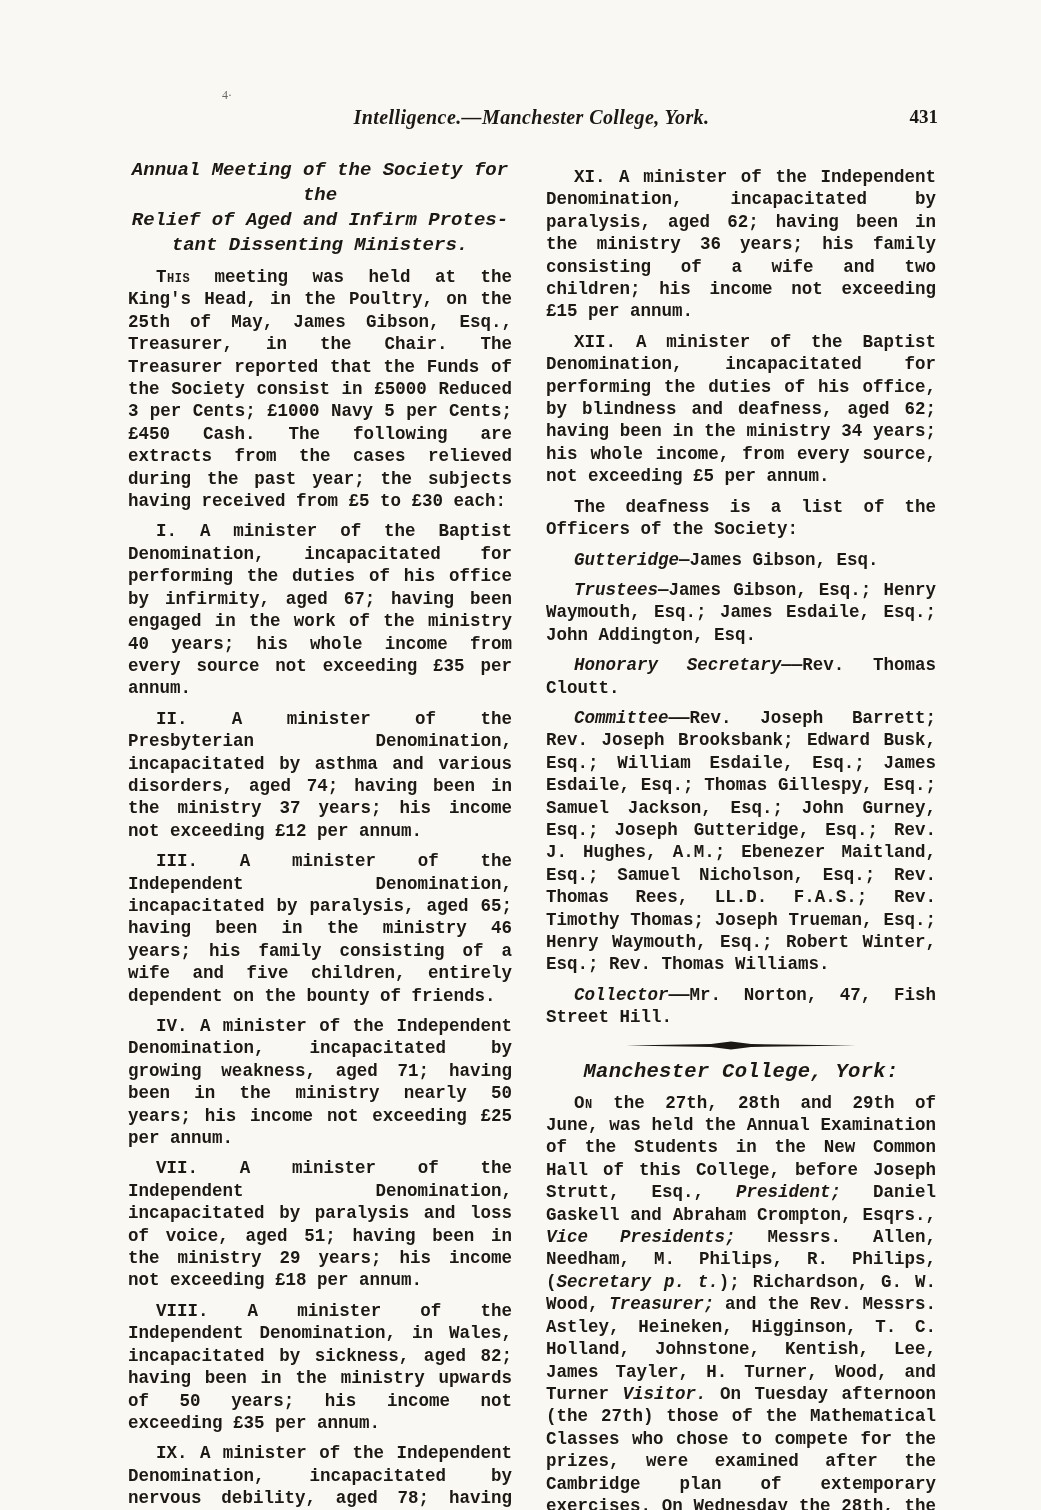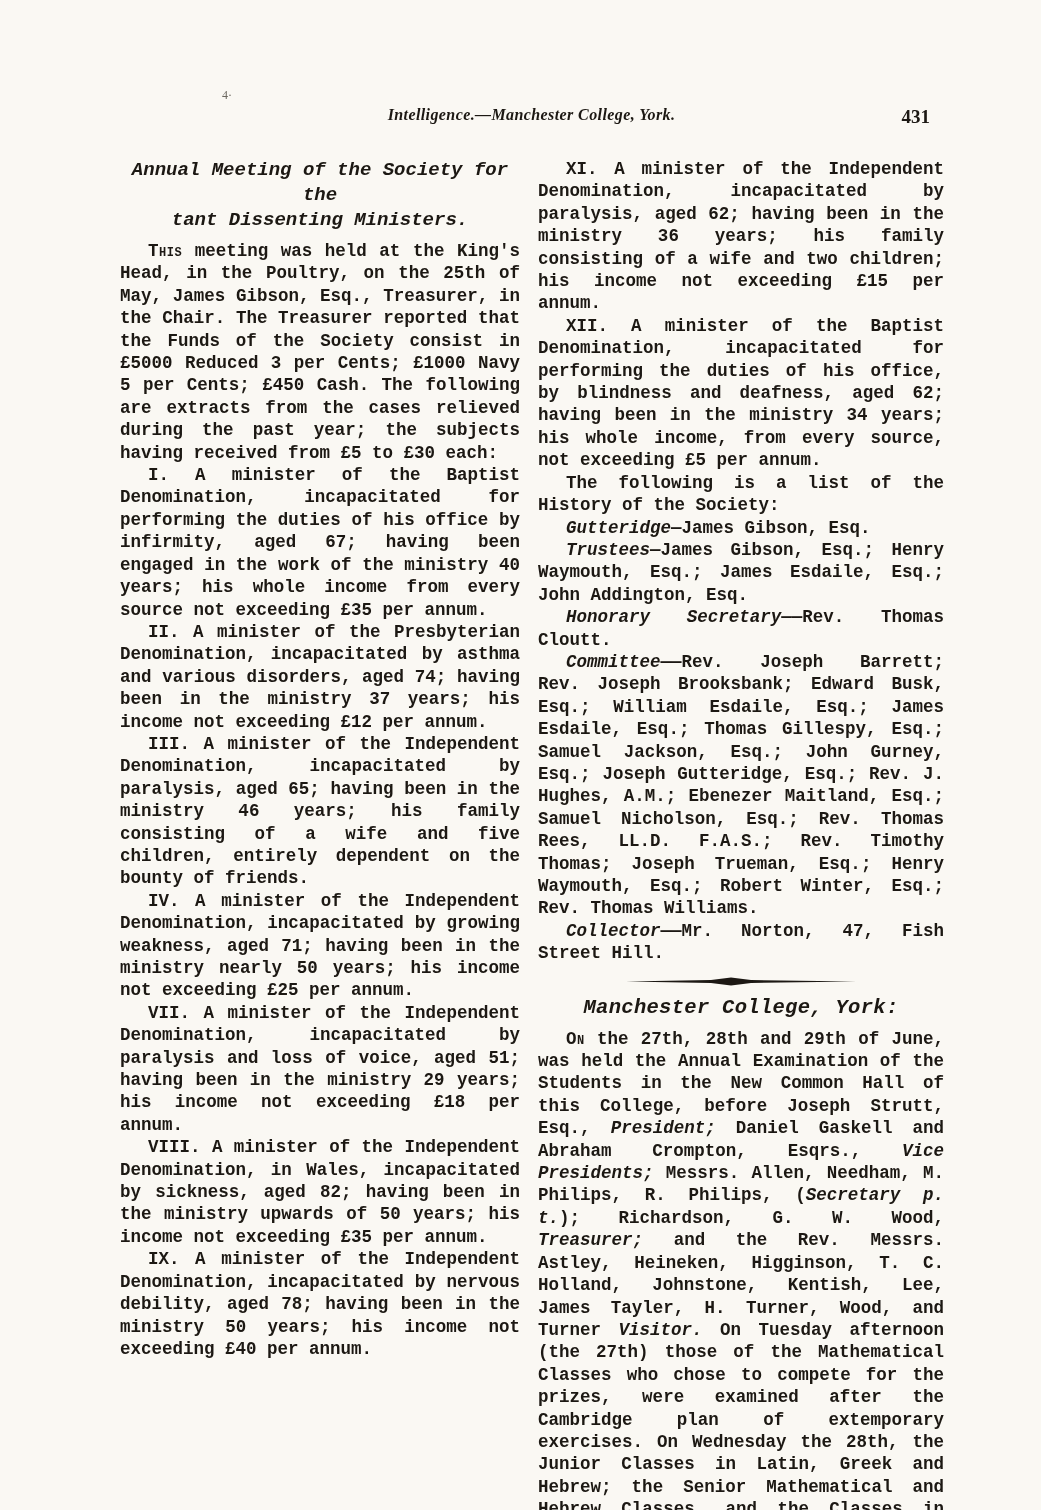--- a/index.html
+++ b/index.html
@@ -22,26 +22,26 @@
     position:absolute;
     top:106px; left:120px; right:98px;
     height:30px;
   }
   .running-title{
     position:absolute;
     left:0; right:0;
     text-align:center;
     font-style:italic;
     font-weight:bold;
-    font-size:16px;
+    font-size:20px;
     letter-spacing:.4px;
   }
   .page-number{
     position:absolute;
-    right:13px; top:0;
+    right:5px; top:0;
     font-weight:bold;
     font-size:19px;
   }
   .stray-mark{
     position:absolute;
     top:-18px; left:102px;
     font-size:12px;
     color:#6b675f;
   }
   
@@ -55,21 +55,21 @@
   }
   .col{
     font-size:17.5px;
     line-height:22.4px;
     text-align:justify;
     font-family:Liberation Mono, monospace;
   }
   .col-left{width:400px;}
   .col-right{width:406px;}
   .col p{
-    margin:0;
+    margin:8px;
     font-weight:bold; 
   }
   .col p.indent{text-indent:1.6em;}
   .article-heading{
     margin:0 0 7px 0;
     font-size:19px;
     line-height:25px;
     font-style:italic;
     font-weight:bold;
     text-align:center;
@@ -105,37 +105,38 @@
     <span class="stray-mark">4·</span>
     <div class="running-title">Intelligence.—Manchester College, York.</div>
     <div class="page-number">431</div>
   </div>
 
   <div class="columns">
 
     <div class="col col-left">
       <h2 class="article-heading">
         <span class="hl">Annual Meeting of the Society for the</span>
+        <span class="hl">Relief of Aged and Infirm Protes-</span>
         <span class="hl">tant Dissenting Ministers.</span>
       </h2>
       <p class="indent"><span class="sc">This</span><span> meeting was held at the King's Head, in the Poultry, on the 25th of May, James Gibson, Esq., Treasurer, in the Chair. The Treasurer reported that the Funds of the Society consist in £5000 Reduced 3 per Cents; £1000 Navy 5 per Cents; £450 Cash. The following are extracts from the cases relieved during the past year; the subjects having received from £5 to £30 each:</span></p>
       <p class="indent">I. A minister of the Baptist Denomination, incapacitated for performing the duties of his office by infirmity, aged 67; having been engaged in the work of the ministry 40 years; his whole income from every source not exceeding £35 per annum.</p>
       <p class="indent">II. A minister of the Presbyterian Denomination, incapacitated by asthma and various disorders, aged 74; having been in the ministry 37 years; his income not exceeding £12 per annum.</p>
       <p class="indent">III. A minister of the Independent Denomination, incapacitated by paralysis, aged 65; having been in the ministry 46 years; his family consisting of a wife and five children, entirely dependent on the bounty of friends.</p>
       <p class="indent">IV. A minister of the Independent Denomination, incapacitated by growing weakness, aged 71; having been in the ministry nearly 50 years; his income not exceeding £25 per annum.</p>
       <p class="indent">VII. A minister of the Independent Denomination, incapacitated by paralysis and loss of voice, aged 51; having been in the ministry 29 years; his income not exceeding £18 per annum.</p>
       <p class="indent">VIII. A minister of the Independent Denomination, in Wales, incapacitated by sickness, aged 82; having been in the ministry upwards of 50 years; his income not exceeding £35 per annum.</p>
       <p class="indent">IX. A minister of the Independent Denomination, incapacitated by nervous debility, aged 78; having been in the ministry 50 years; his income not exceeding £40 per annum.</p>
     </div>
 
     <div class="col col-right">
       <p class="indent">XI. A minister of the Independent Denomination, incapacitated by paralysis, aged 62; having been in the ministry 36 years; his family consisting of a wife and two children; his income not exceeding £15 per annum.</p>
       <p class="indent">XII. A minister of the Baptist Denomination, incapacitated for performing the duties of his office, by blindness and deafness, aged 62; having been in the ministry 34 years; his whole income, from every source, not exceeding £5 per annum.</p>
 
-      <p class="indent">The following is a list of the History of the Society:</p>
+      <p class="indent">The deafness is a list of the Officers of the Society:</p>
 
       <p class="officer"><span class="it">Gutteridge</span><span>—</span><span>James Gibson, Esq.</span></p>
       <p class="officer"><span class="it">Trustees</span><span>—</span><span>James Gibson, Esq.; Henry Waymouth, Esq.; James Esdaile, Esq.; John Addington, Esq.</span></p>
       <p class="officer"><span class="it">Honorary Secretary</span><span>——</span><span>Rev. Thomas Cloutt.</span></p>
       <p class="officer"><span class="it">Committee</span><span>——</span><span>Rev. Joseph Barrett; Rev. Joseph Brooksbank; Edward Busk, Esq.; William Esdaile, Esq.; James Esdaile, Esq.; Thomas Gillespy, Esq.; Samuel Jackson, Esq.; John Gurney, Esq.; Joseph Gutteridge, Esq.; Rev. J. Hughes, A.M.; Ebenezer Maitland, Esq.; Samuel Nicholson, Esq.; Rev. Thomas Rees, LL.D. F.A.S.; Rev. Timothy Thomas; Joseph Trueman, Esq.; Henry Waymouth, Esq.; Robert Winter, Esq.; Rev. Thomas Williams.</span></p>
       <p class="officer"><span class="it">Collector</span><span>——</span><span>Mr. Norton, 47, Fish Street Hill.</span></p>
 
       <div class="divider">
         <svg width="230" height="9" viewBox="0 0 230 9" xmlns="http://www.w3.org/2000/svg">
           <polygon points="0,4.5 85,3 105,0.5 125,3 230,4.5 125,6 105,8.5 85,6" fill="#1c1813"></polygon>

